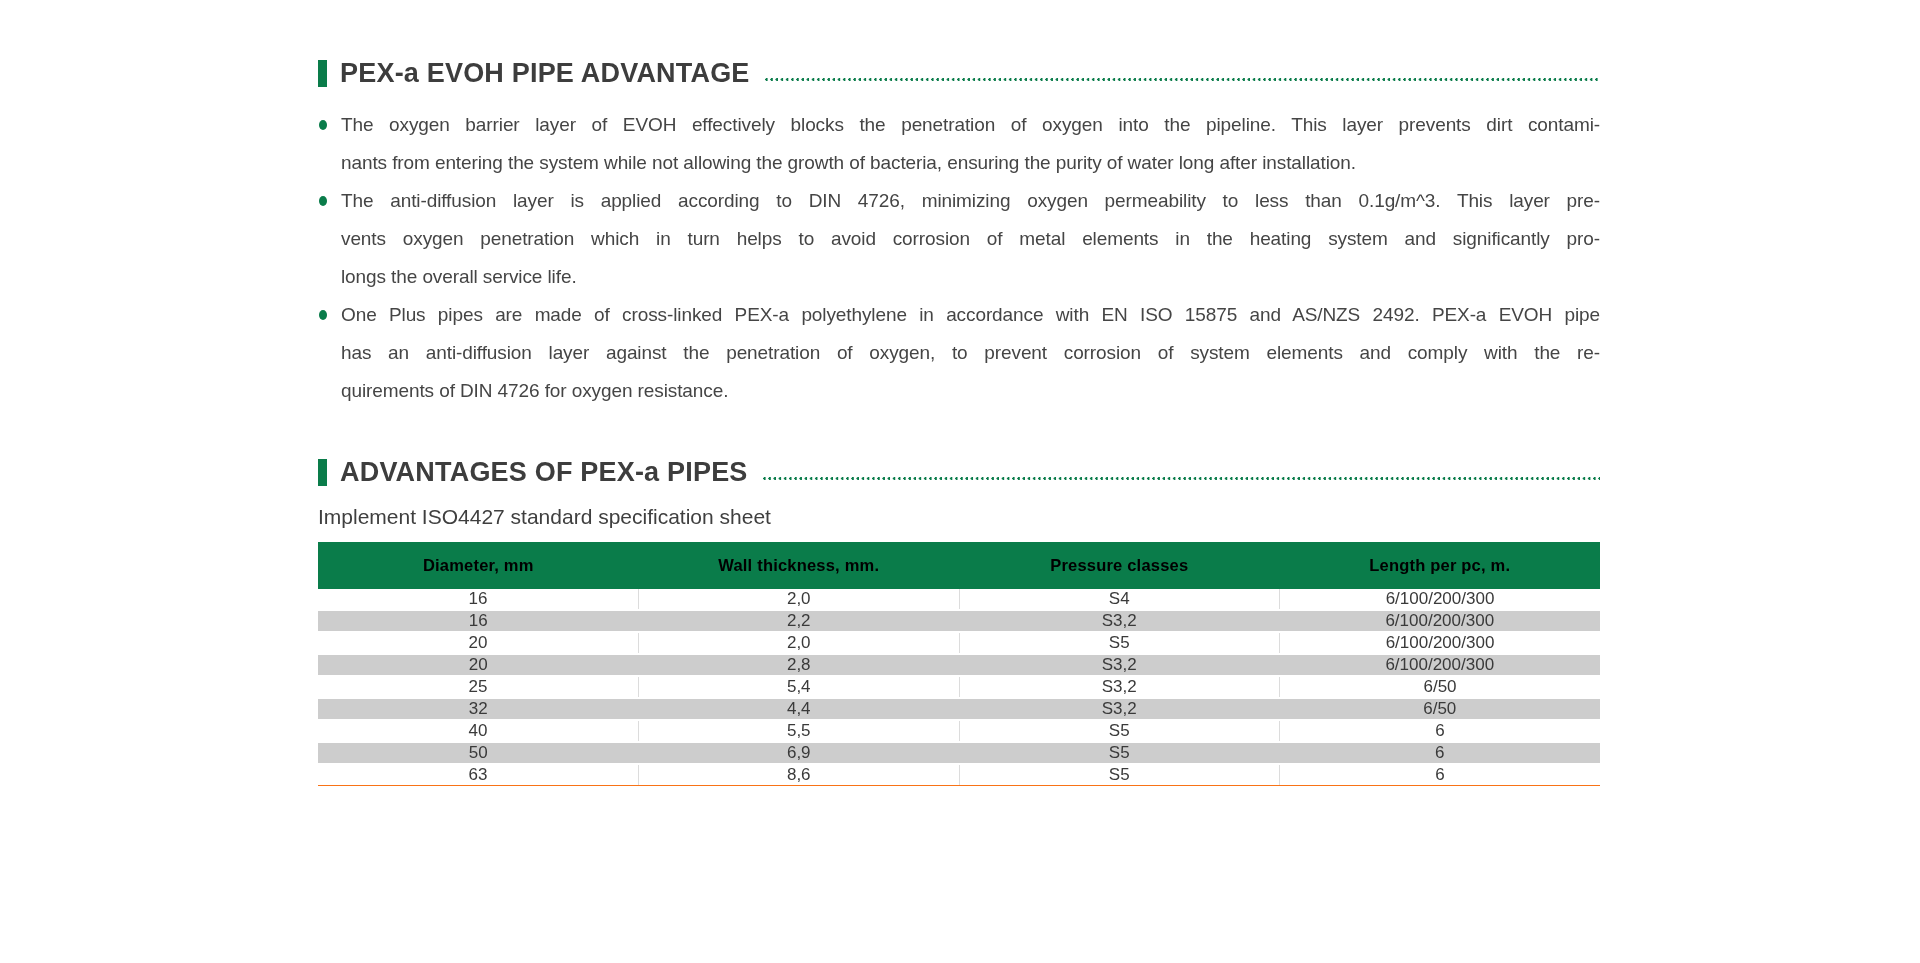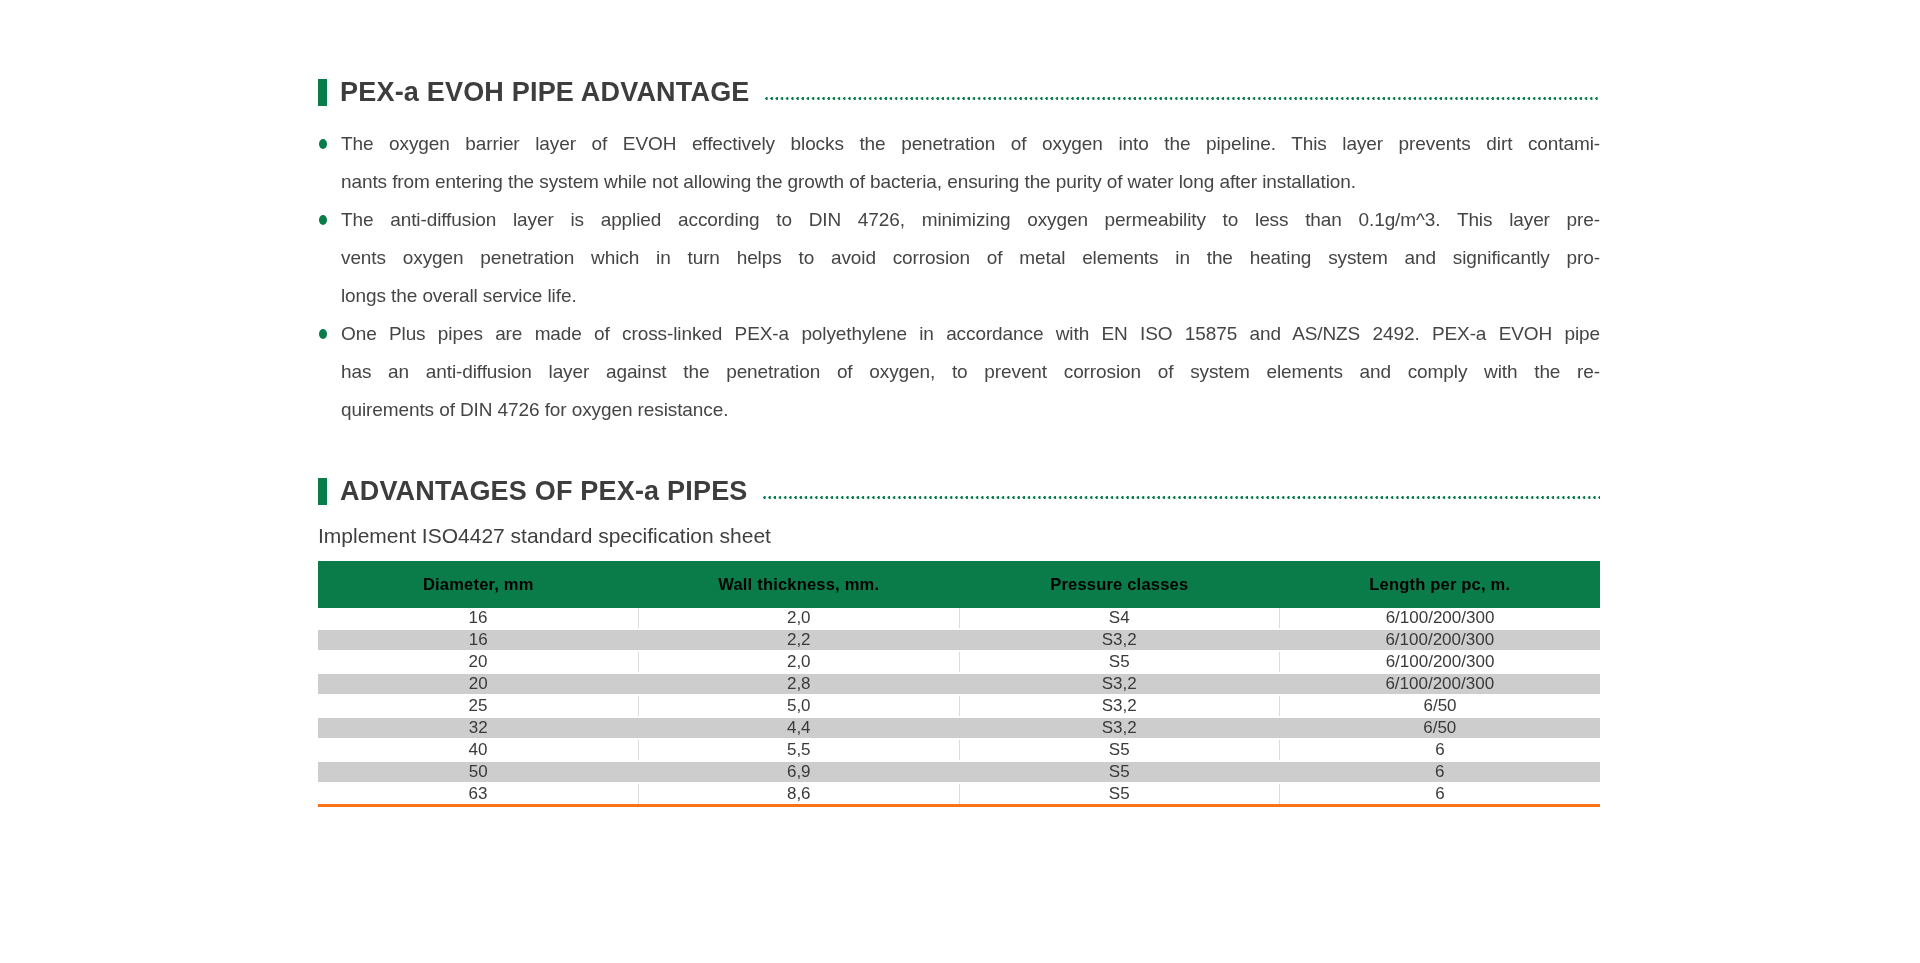--- a/index.html
+++ b/index.html
@@ -14,21 +14,21 @@
   .sec-head h1 {
     font-size: 27px; font-weight: bold; color: #3d3d3d; letter-spacing: 0.2px;
     line-height: 32px; white-space: nowrap;
   }
   .sec-head .dots {
     flex: 1 1 auto; height: 3px; margin-left: 15px; align-self: flex-end; margin-bottom: 8px;
     background-image: radial-gradient(circle at 1.5px 1.5px, #0a7c4a 1.25px, rgba(0,0,0,0) 1.5px);
     background-size: 5.2px 3px; background-repeat: repeat-x;
   }
 
-  .sec-advantage { padding-top: 76px; }
+  .sec-advantage { padding-top: 57px; }
 
   
   .bullets { list-style: none; margin-top: 17px; }
   .bullets li { position: relative; padding-left: 23px; }
   .bullets li::before {
     content: ""; position: absolute; left: 1px; top: 14px;
     width: 8px; height: 10px; border-radius: 50%; background: #0a7c4a;
   }
   .bullets .bl {
     font-size: 19px; line-height: 38px; color: #454545; letter-spacing: -0.1px;
@@ -48,21 +48,21 @@
   }
   table.spec td {
     height: 21px; text-align: center; vertical-align: middle;
     font-size: 17px; color: #3a3a3a;
   }
   table.spec tbody tr.even td { background: #ffffff; }
   table.spec tbody tr.even td:not(:last-child) { border-right: 1px solid #dcdcdc; }
   table.spec tbody tr.odd td {
     background: #cdcdcd; border-top: 2px solid #ffffff; border-bottom: 2px solid #ffffff;
   }
-  table.spec tbody tr:last-child td { border-bottom: 3px solid #f97316; margin-top: 16px; }
+  table.spec tbody tr:last-child td { border-bottom: 1px solid #f97316; margin-top: 16px; }
 </style>
 </head>
 <body>
 
 <div class="page">
 
   <section class="sec-advantage">
     <div class="sec-head">
       <span class="bar"></span>
       <h1>PEX-a EVOH PIPE ADVANTAGE</h1>
@@ -124,21 +124,21 @@
             <td>6/100/200/300</td>
           </tr>
           <tr class="odd">
             <td>20</td>
             <td>2,8</td>
             <td>S3,2</td>
             <td>6/100/200/300</td>
           </tr>
           <tr class="even">
             <td>25</td>
-            <td>5,0</td>
+            <td>5,4</td>
             <td>S3,2</td>
             <td>6/50</td>
           </tr>
           <tr class="odd">
             <td>32</td>
             <td>4,4</td>
             <td>S3,2</td>
             <td>6/50</td>
           </tr>
           <tr class="even">

